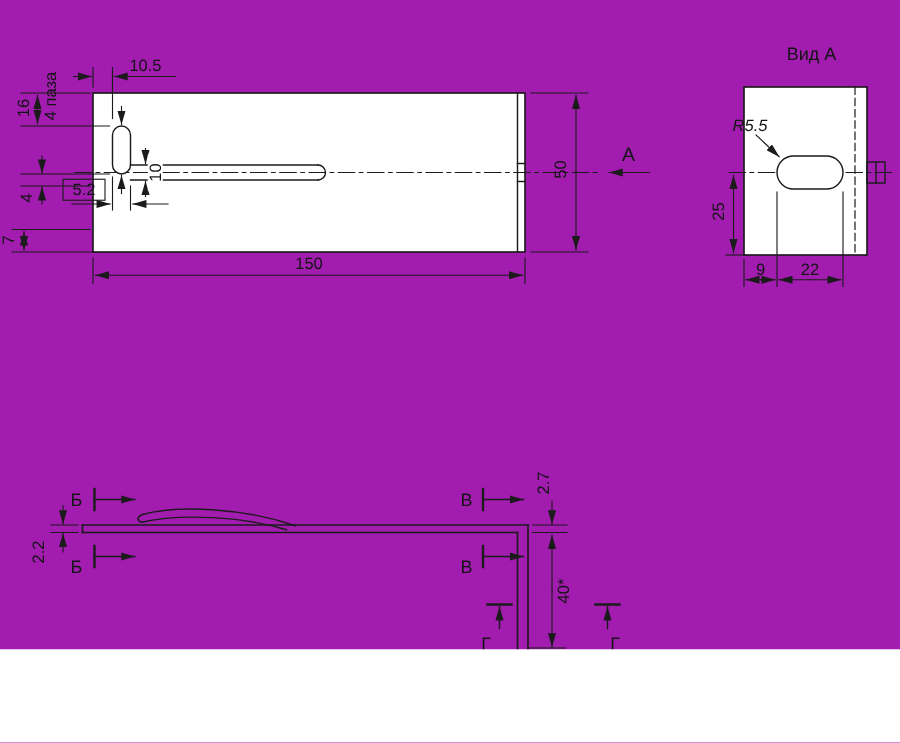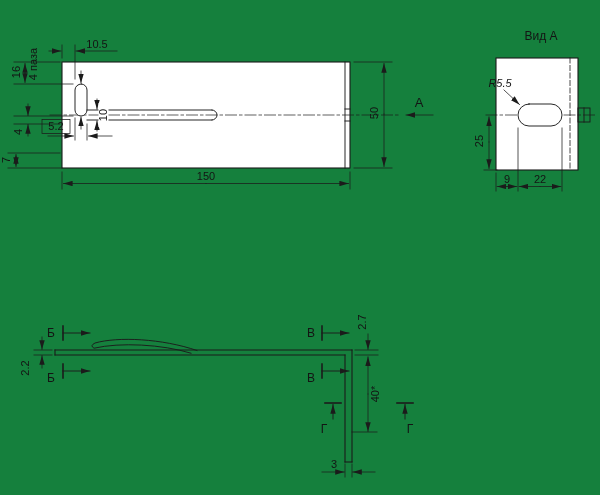--- a/index.html
+++ b/index.html
@@ -1,16 +1,16 @@
 <!DOCTYPE html>
 <html><head>
 <meta charset="utf-8">
 <style>
   html,body{margin:0;padding:0;background:#ffffff}
-  .canvas{width:600px;height:495px;background:#15803d;position:relative;
+  .canvas{width:600px;height:433px;background:#a21caf;position:relative;
           font-family:"Liberation Sans",sans-serif;overflow:hidden}
   svg{display:block}
   .ln{stroke:#1b1b1b;fill:none;stroke-width:1.1;stroke-linecap:square}
   .thin{stroke-width:.75}
   .feat{stroke-width:.95}
   .thick{stroke-width:1.6}
   .cl{stroke-width:.7;stroke-dasharray:11 3 2.5 3}
   .hid{stroke-width:.8;stroke-dasharray:5 2.5}
   .wfill{fill:#ffffff}
   text{fill:#141414;stroke:none;font-family:"Liberation Sans",sans-serif;

